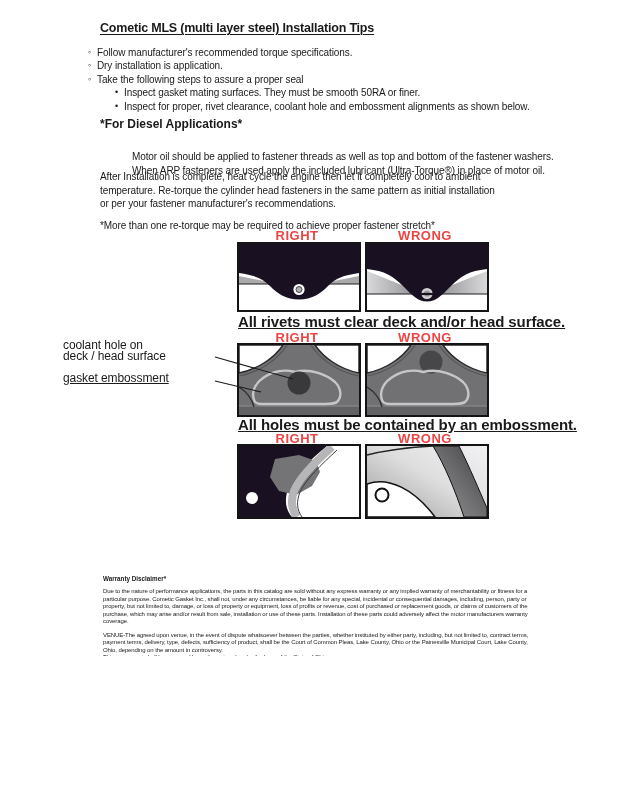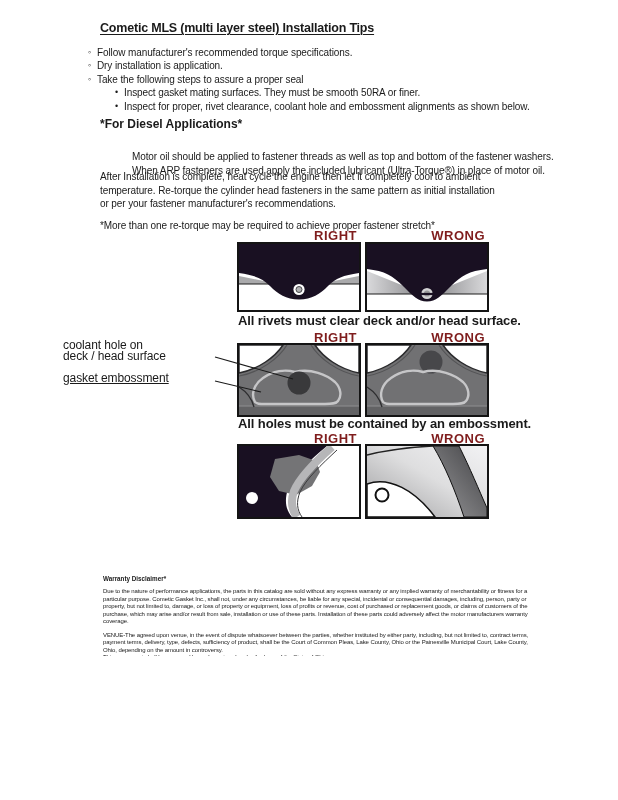--- a/index.html
+++ b/index.html
@@ -17,32 +17,32 @@
   .bullet { display:flex; }
   .bullet .marker { width:9px; flex:0 0 9px; font-size:9px; }
   .bullet.sub { margin-left:27px; }
   .sectionhead { position:absolute; left:100px; top:117px; font-size:12px; font-weight:bold; }
   .para { position:absolute; left:100px; width:470px; font-size:10px; line-height:13.6px;
           letter-spacing:-0.1px; white-space:pre-line; margin:0; }
   .para.p1 { top:150px;margin-left:32px; }
   .para.p2 { top:170px; }
   .para.p3 { top:219px; }
 
-  .fig-label { position:absolute; width:120px; text-align:right; font-size:13px;
-               font-weight:bold; letter-spacing:0.5px; color:#7f1d1d; }
+  .fig-label { position:absolute; width:120px; text-align:center; font-size:13px;
+               font-weight:bold; letter-spacing:0.5px; color:#ef4444; }
   .r1l { top:228px; } .r2l { top:330px; } .r3l { top:431px; }
   .colR { left:237px; } .colW { left:365px; }
   .panel { position:absolute; width:120px; height:68px; border:2px solid #141414;
            background:#fff; box-sizing:content-box; }
   .panel svg { display:block; width:120px; height:100%; }
   .r1p { top:242px; height:66px; }
   .r2p { top:343px; height:70px; }
   .r3p { top:444px; height:71px; }
-  .caption { position:absolute; left:238px; font-size:13px; font-weight:bold;
-             letter-spacing:-0.1px; white-space:pre-line; }
+  .caption { position:absolute; left:238px; font-size:15px; font-weight:bold;
+             letter-spacing:-0.1px; white-space:pre-line;text-decoration:underline; }
   .cap1 { top:313px; } .cap2 { top:416px; } .cap3 { top:517px; line-height:12.5px; }
 
   .ann { position:absolute; font-size:12px; line-height:11.2px; text-align:left;
          white-space:pre-line; width:150px; right:405px; letter-spacing:-0.1px; }
   .ann1 { top:340px; }
   .ann2 { top:373px;text-decoration:underline; }
   .leader-overlay { position:absolute; left:210px; top:350px; width:100px; height:50px; z-index:5; }
 
   .legal { position:absolute; left:103px; top:575px; width:430px; }
   .legal-h { font-size:6.3px; font-weight:bold; margin:0 0 6px 0; }

